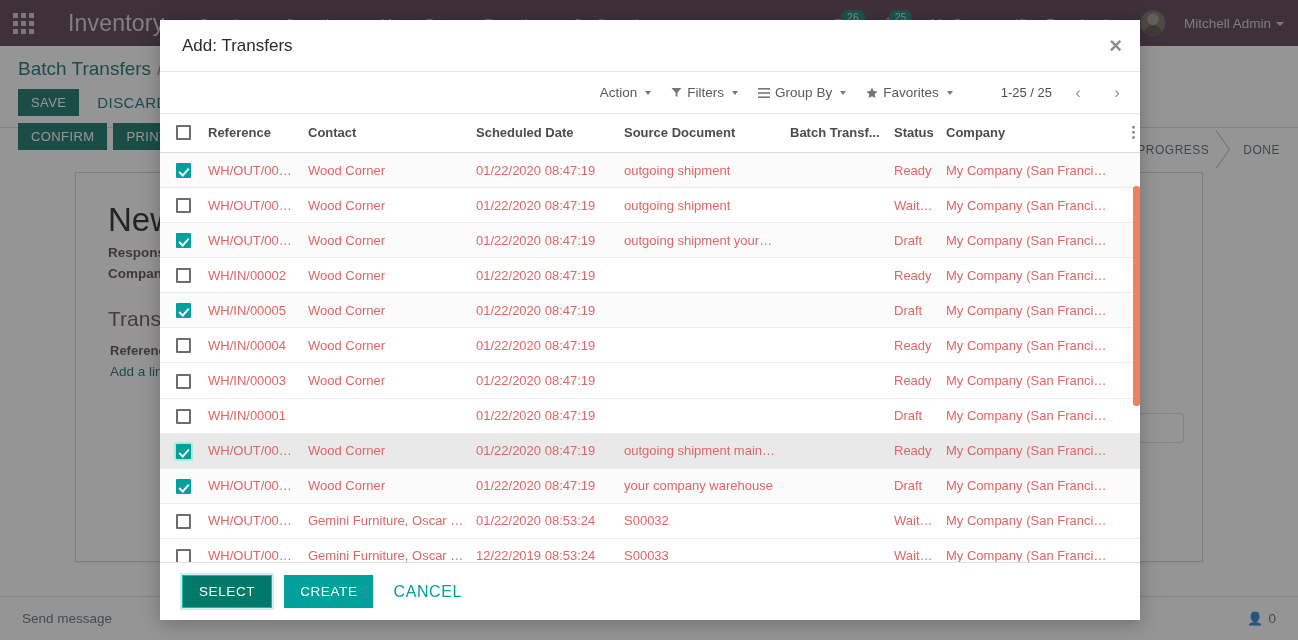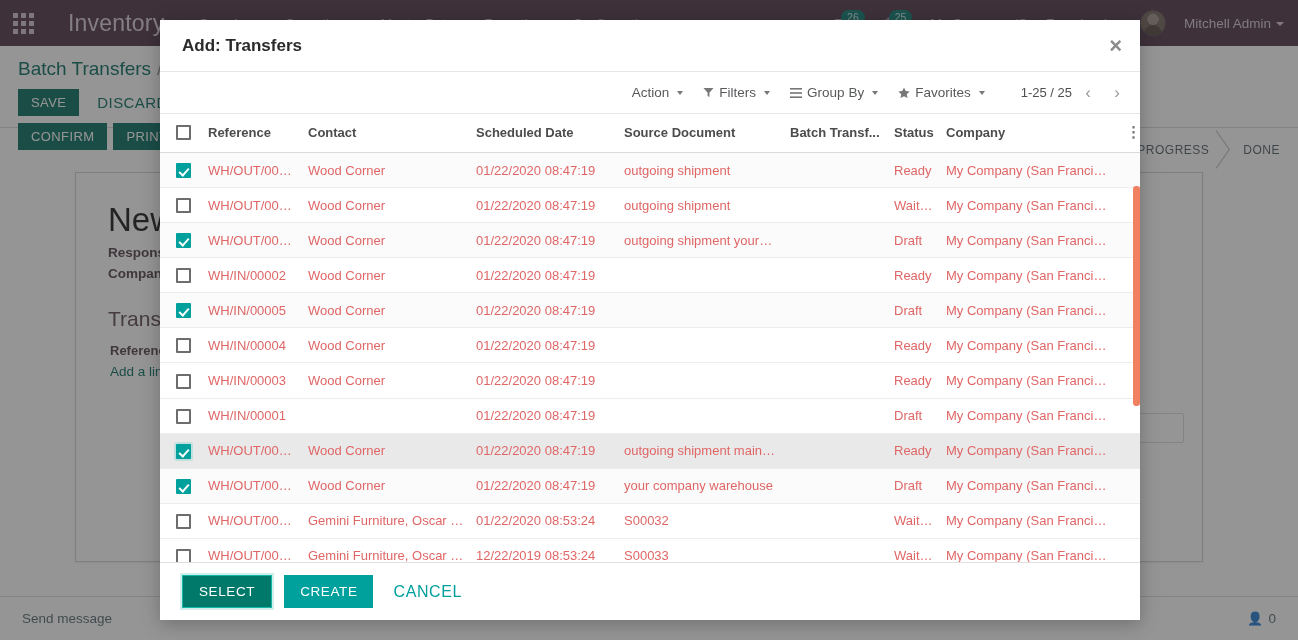--- a/index.html
+++ b/index.html
@@ -136,21 +136,21 @@
     position: absolute; left: 160px; top: 20px;
     width: 980px; height: 600px; background: #ffffff;
     z-index: 60; display: flex; flex-direction: column;
     box-shadow: 0 4px 18px rgba(0,0,0,.25);
   }
   .modal-header {
     height: 52px; display: flex; align-items: center;
     padding: 0 18px 0 22px; border-bottom: 1px solid #e6e6e6;
     flex: 0 0 auto;
   }
-  .modal-title { font-size: 17px; color: #2b2b2b; font-weight: 700; }
+  .modal-title { font-size: 17px; color: #2b2b2b; font-weight: 400; }
   .modal-close {
     margin-left: auto; font-size: 22px; color: #8c8c8c;
     background: none; border: none; cursor: pointer; line-height: 1;
     font-weight: bold;
   }
 
   .modal-cp {
     height: 42px; border-bottom: 1px solid #e6e6e6;
     display: flex; align-items: center; justify-content: flex-end;
     padding-right: 10px; gap: 0; flex: 0 0 auto;
@@ -160,22 +160,22 @@
     display: flex; align-items: center; gap: 5px; cursor: pointer;
   }
   .cp-item .tri {
     width: 0; height: 0; border-left: 3.5px solid transparent;
     border-right: 3.5px solid transparent; border-top: 4px solid #777;
     margin-left: 3px;
   }
   .ic { display: inline-block; color: #777; }
   .ic-funnel svg, .ic-bars svg, .ic-star svg { display: block; }
   .pager {
-    margin-left: 26px; display: flex; align-items: center;
-    font-size: 13px; color: #4f4f4f; gap: 3px;
+    margin-left: 38px; display: flex; align-items: center;
+    font-size: 13px; color: #4f4f4f; gap: 13px;
   }
   .pager-btn {
     width: 26px; height: 26px; display: flex; align-items: center;
     justify-content: center; color: #9a9a9a; font-size: 17px; cursor: pointer;
     background: none; border: none;
   }
 
   .table-wrap { flex: 1 1 auto; overflow: hidden; position: relative; }
   table.list { width: 100%; border-collapse: collapse; table-layout: fixed; }
   table.list thead th {

